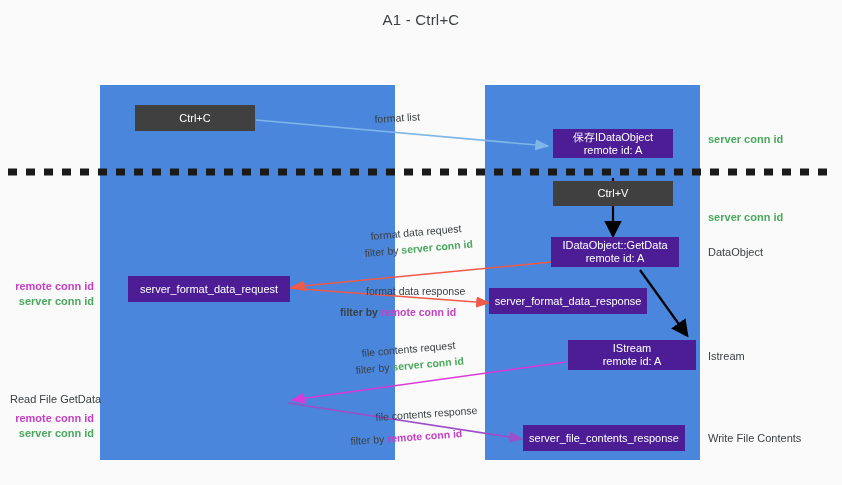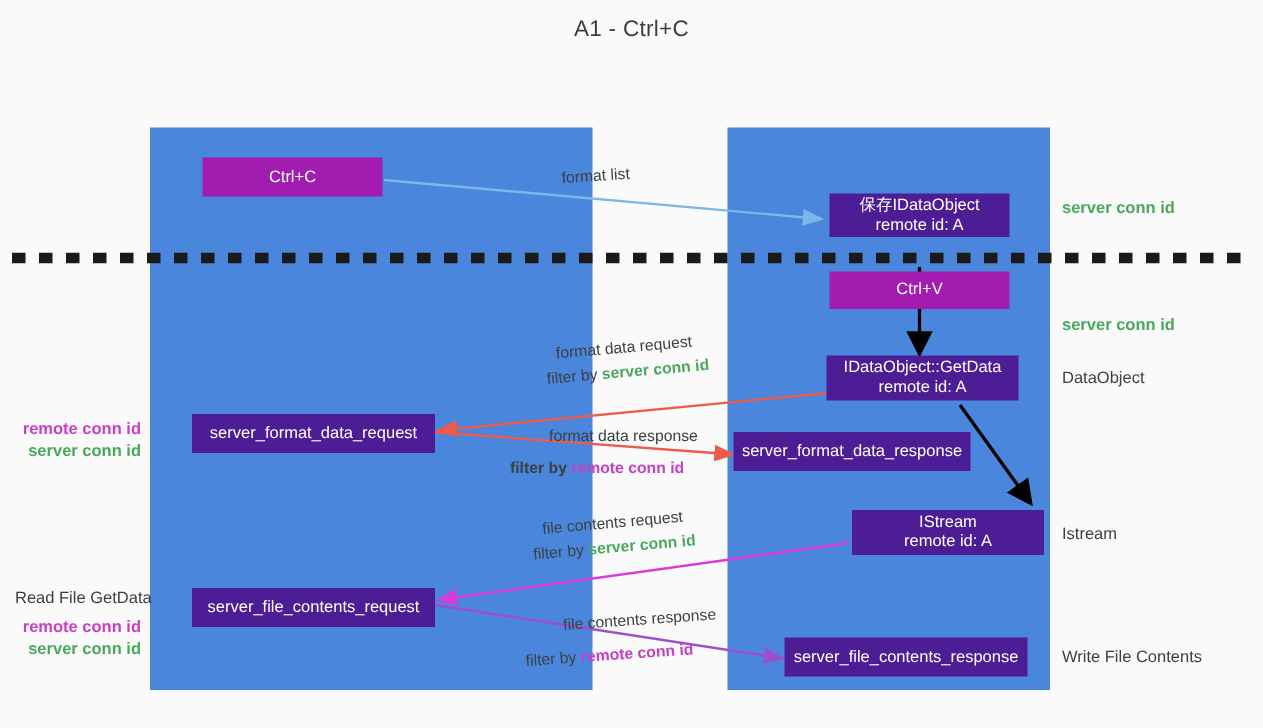--- a/index.html
+++ b/index.html
@@ -68,21 +68,21 @@
     flex-direction: column;
     align-items: center;
     justify-content: center;
     text-align: center;
     color: #ffffff;
     font-size: 11px;
     line-height: 13px;
     box-sizing: border-box;
     padding: 2px 4px;
   }
-  .node.green { background: #a21caf; }
+  .node.green { background: #404040; }
   .node.orange { background: #4c1d95; }
   .node .l2 { display: block; }
 
   
   .ann {
     position: absolute;
     font-size: 10.5px;
     line-height: 14px;
     color: #3c4043;
     white-space: nowrap;
@@ -188,23 +188,20 @@
   </div>
 
   <div class="node orange" style="left:128px; top:276px; width:162px; height:26px;">
     <span>server_format_data_request</span>
   </div>
 
   <div class="node orange" style="left:489px; top:288px; width:158px; height:26px;">
     <span>server_format_data_response</span>
   </div>
 
-  <div class="node orange" style="left:128px; top:392px; width:162px; height:26px;">
-    <span>server_file_contents_request</span>
-  </div>
 
   <div class="node orange" style="left:523px; top:425px; width:162px; height:26px;">
     <span>server_file_contents_response</span>
   </div>
 
   <div class="ann rot" style="left:374px; top:112px; transform: rotate(-3.5deg);">format list</div>
 
   <div class="ann rot" style="left:370px; top:229px; transform: rotate(-5deg);">format data request</div>
   <div class="ann rot" style="left:364px; top:246px; transform: rotate(-5deg);">
     <span>filter by </span><span class="green-t">server conn id</span>

